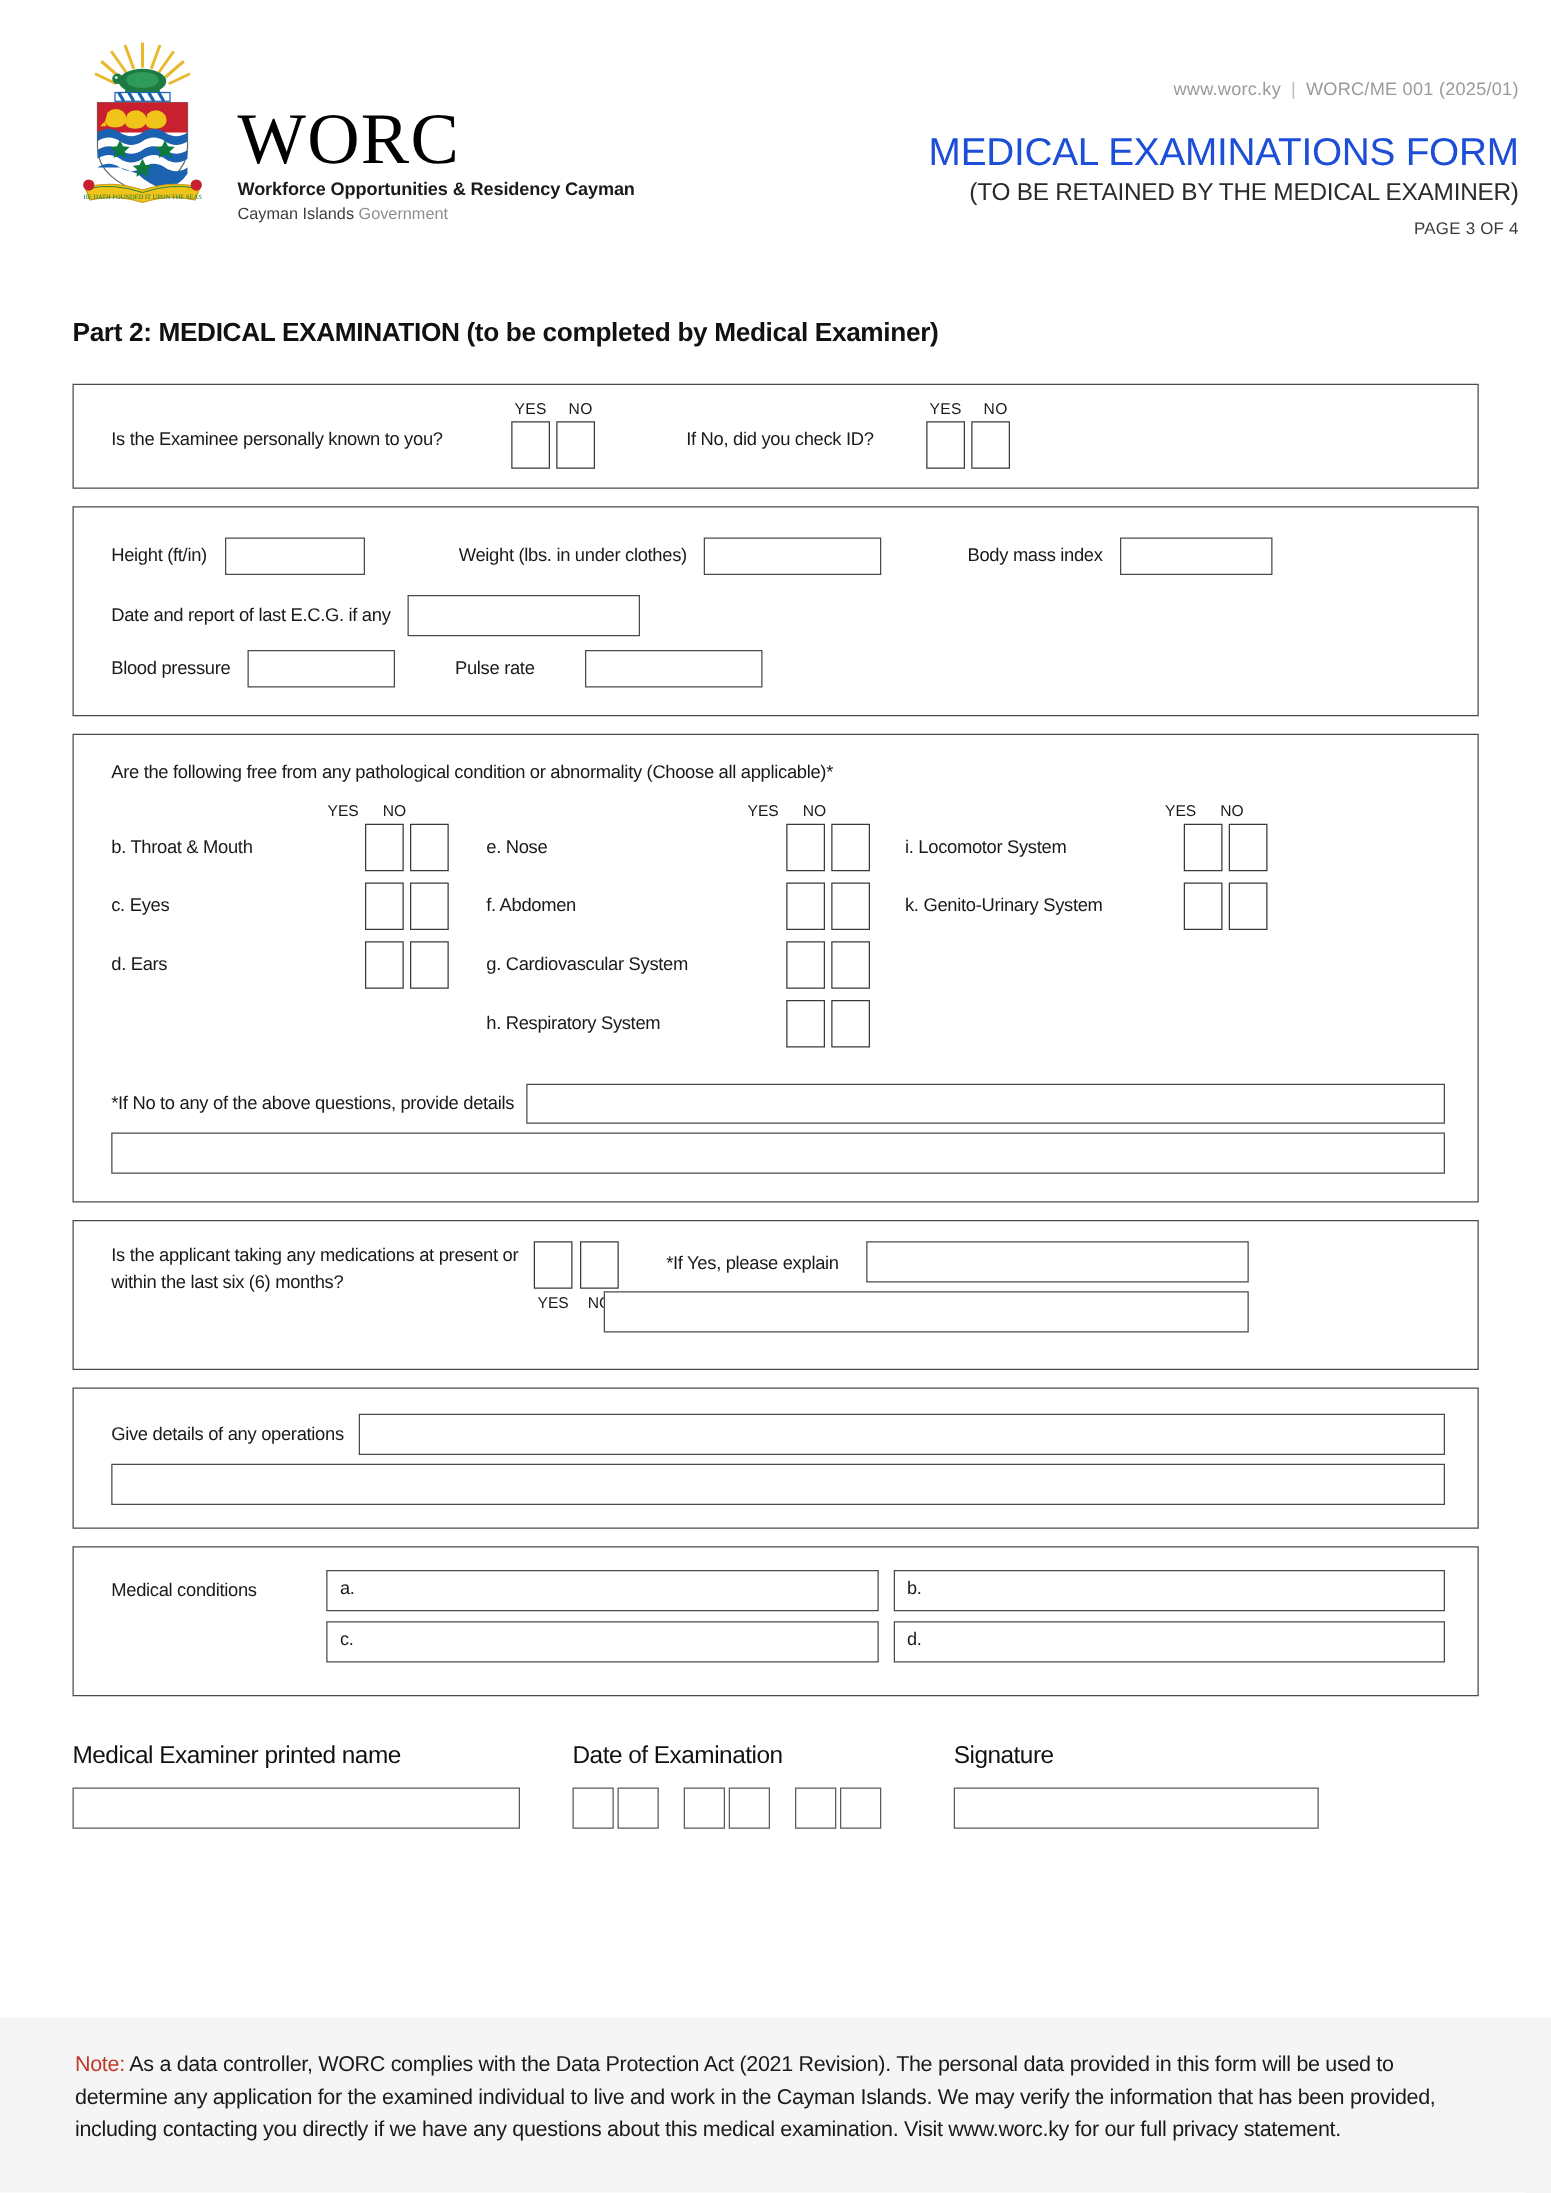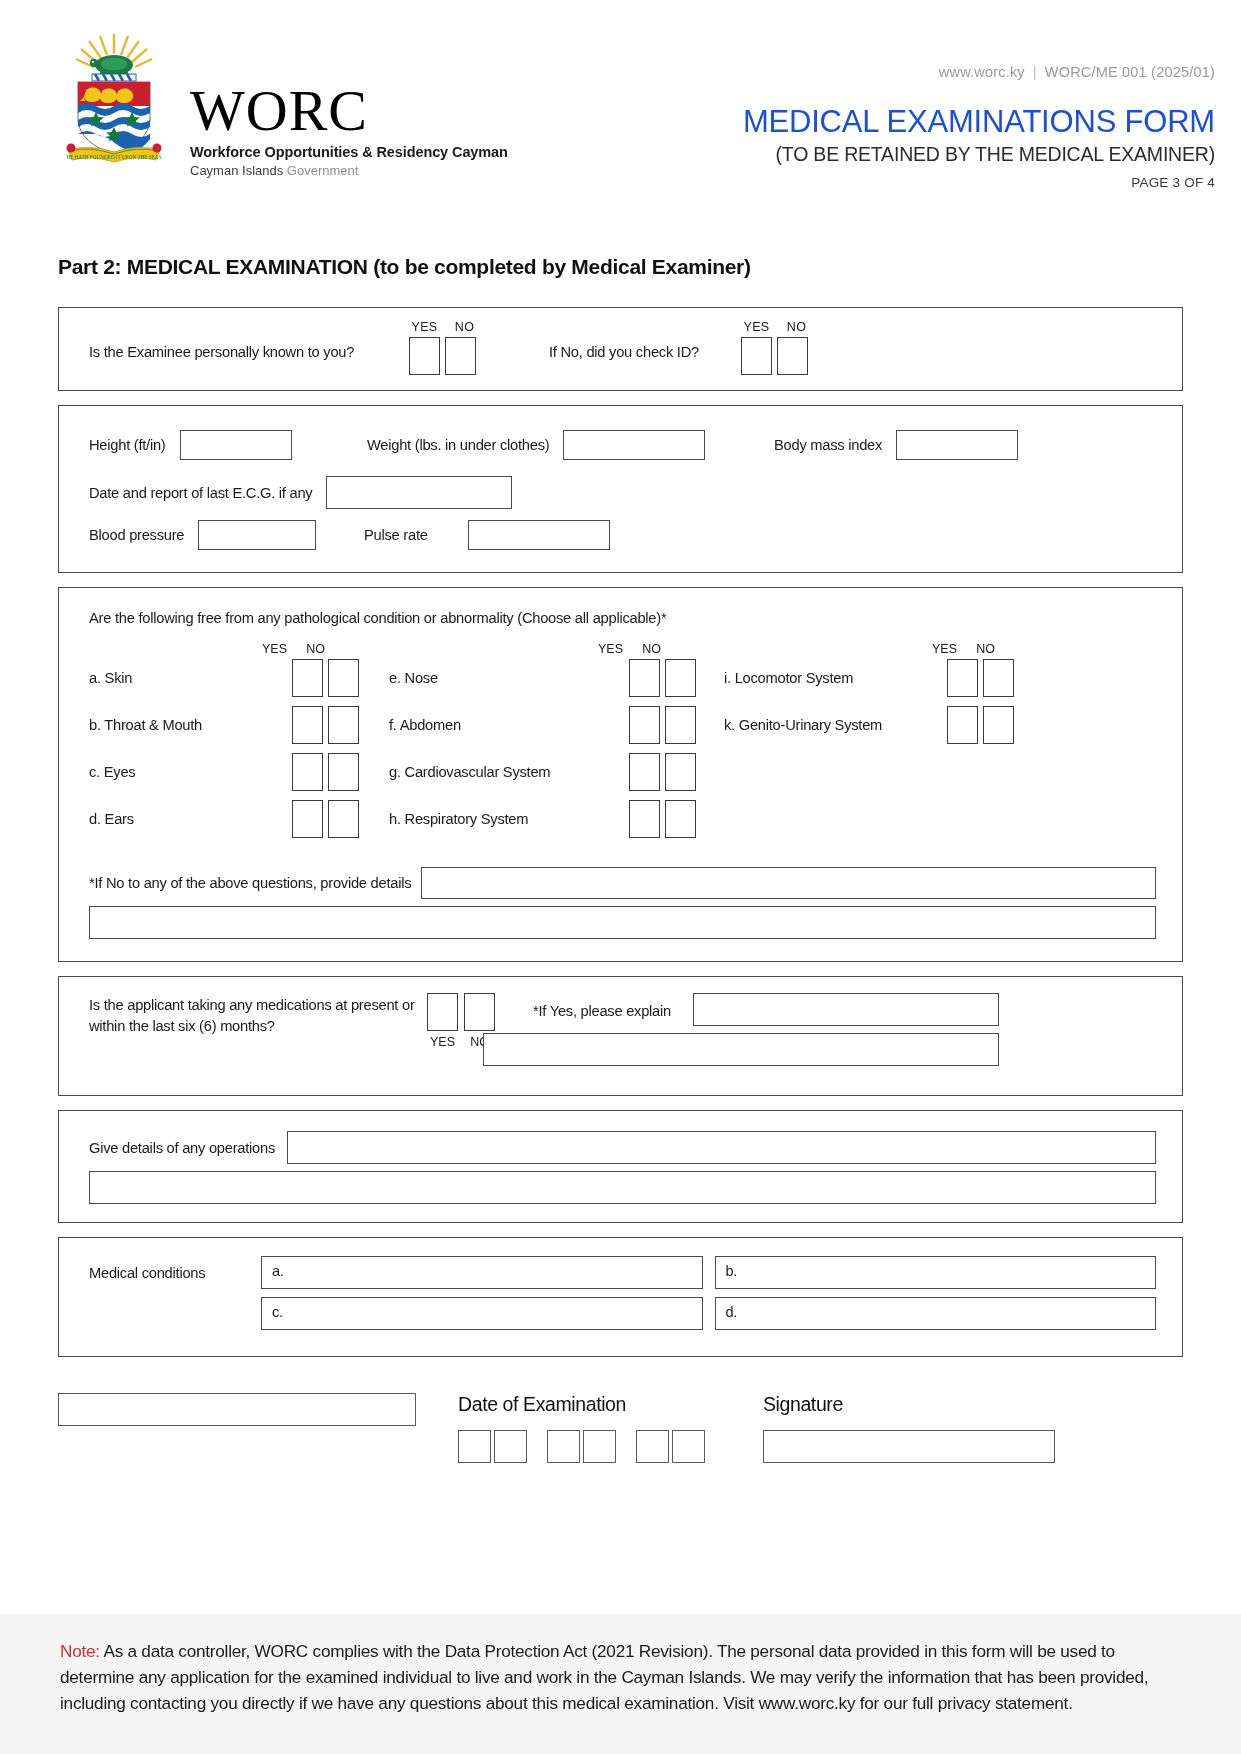--- a/index.html
+++ b/index.html
@@ -357,27 +357,20 @@
     <div class="sec3">
       <div class="sec3-q">Are the following free from any pathological condition or abnormality (Choose all applicable)*</div>
       <div class="cols">
 
         <div class="col col-a">
           <div class="yn-heads" style="margin-left:170px">
             <span>YES</span>
             <span>NO</span>
           </div>
           <div class="clrow">
-            <span class="name">a. Skin</span>
-            <span class="pair">
-                <span class="cbox"></span>
-                <span class="cbox"></span>
-              </span>
-          </div>
-          <div class="clrow">
             <span class="name">b. Throat &amp; Mouth</span>
             <span class="pair">
                 <span class="cbox"></span>
                 <span class="cbox"></span>
               </span>
           </div>
           <div class="clrow">
             <span class="name">c. Eyes</span>
             <span class="pair">
                 <span class="cbox"></span>
@@ -507,20 +500,21 @@
             <span class="mc-cell">c.</span>
             <span class="mc-cell">d.</span>
           </div>
         </div>
       </div>
     </div>
   </div>
 
   <div class="sig-block">
     <div class="sig-col-name">
+      <div class="sig-label">Medical Examiner printed name</div>
       <div class="sig-field"></div>
     </div>
     <div class="sig-col-date">
       <div class="sig-label">Date of Examination</div>
       <div class="date-boxes">
         <span class="date-grp">
           <span class="date-cell"></span>
           <span class="date-cell"></span>
         </span>
         <span class="date-grp">

